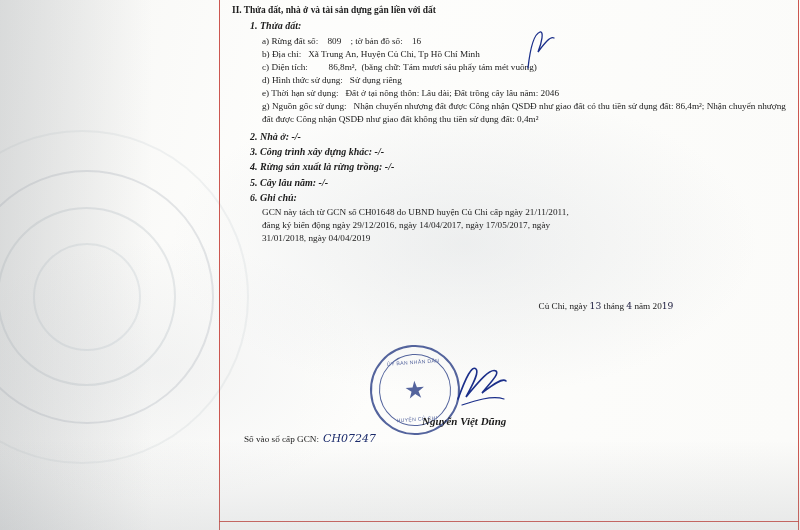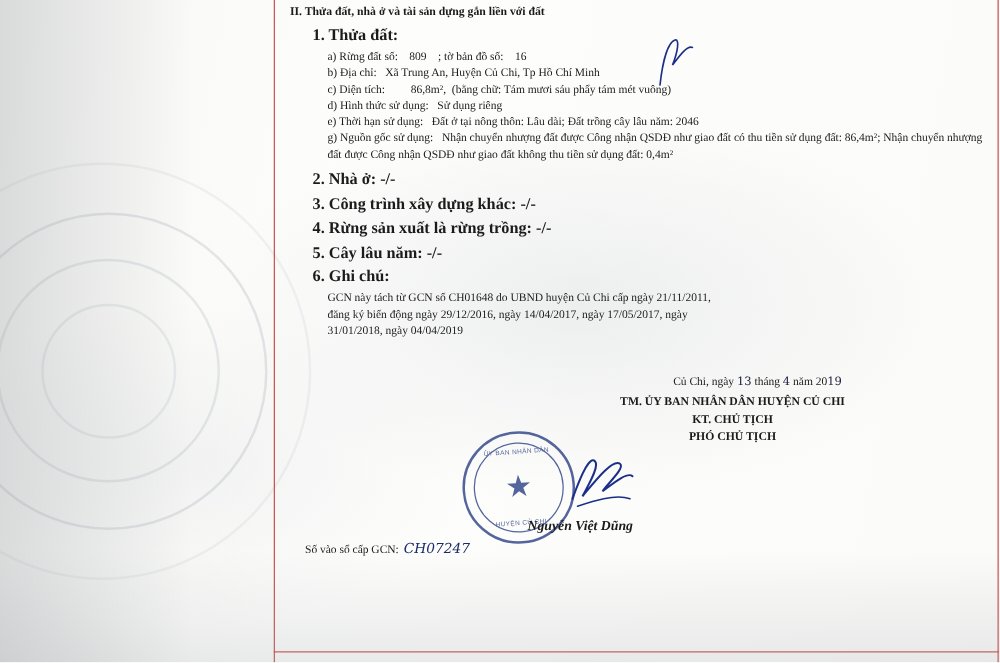--- a/index.html
+++ b/index.html
@@ -79,22 +79,23 @@
     right: 10px;
     font-size: 9.3px;
     line-height: 1.42;
   }
   .sec-title {
     font-weight: bold;
     font-size: 9.4px;
     margin-bottom: 2px;
   }
   .sub-title {
+    font-style: italic;
     font-weight: bold;
-    font-size: 13px;
+    font-size: 10px;
     margin: 1px 0 1px 18px;
   }
   .item {
     margin-left: 30px;
     font-size: 9.2px;
     text-indent: 0;
     padding-left: 0;
   }
   .note-block {
     margin-left: 30px;
@@ -288,25 +289,20 @@
   </div>
 
   <div class="footer">
     <div class="place-date">
       <span>Củ Chi, ngày</span>
       <span class="hand">13</span>
       <span>tháng</span>
       <span class="hand">4</span>
       <span>năm 20</span><span class="hand">19</span>
     </div>
-    <div class="auth">
-      <div class="line1">TM. ỦY BAN NHÂN DÂN HUYỆN CỦ CHI</div>
-      <div class="line2">KT. CHỦ TỊCH</div>
-      <div class="line3">PHÓ CHỦ TỊCH</div>
-    </div>
   </div>
 
   <div class="seal">
     <div class="seal-text-top">ỦY BAN NHÂN DÂN</div>
     <div class="seal-star">
         <span>★</span>
       </div>
     <div class="seal-text-bottom">HUYỆN CỦ CHI</div>
   </div>
 

